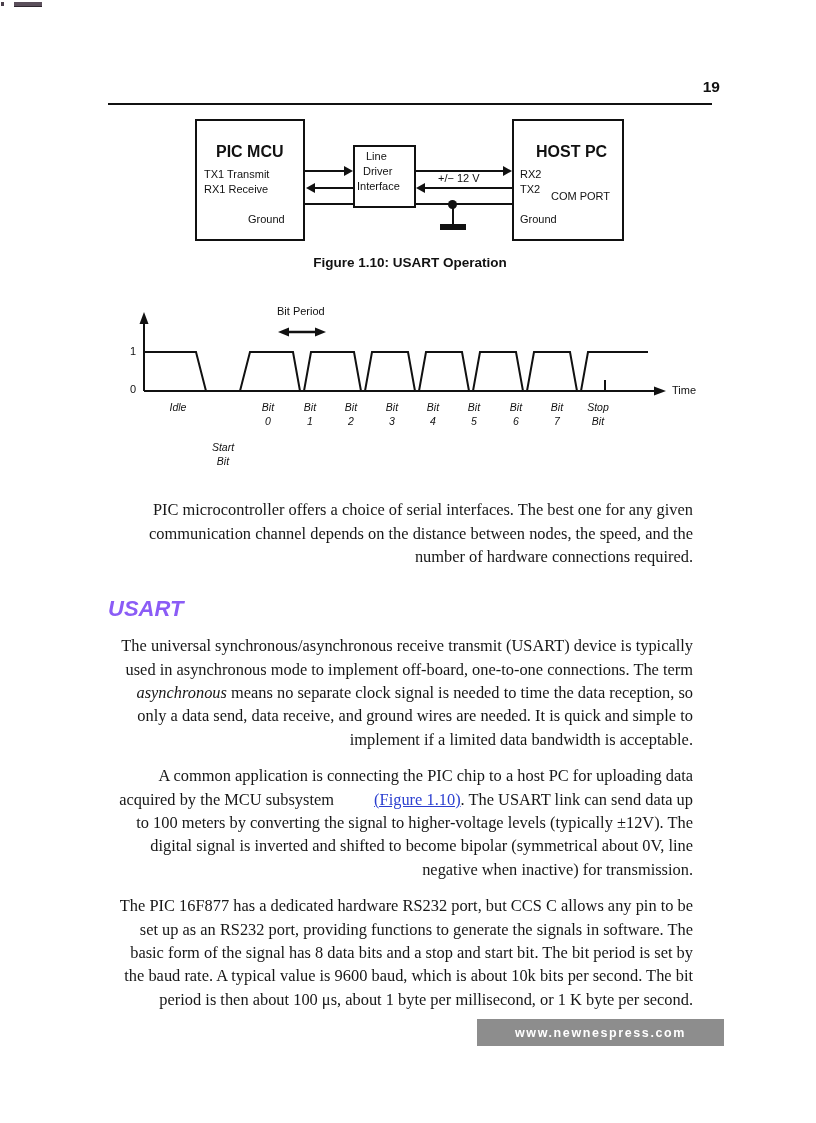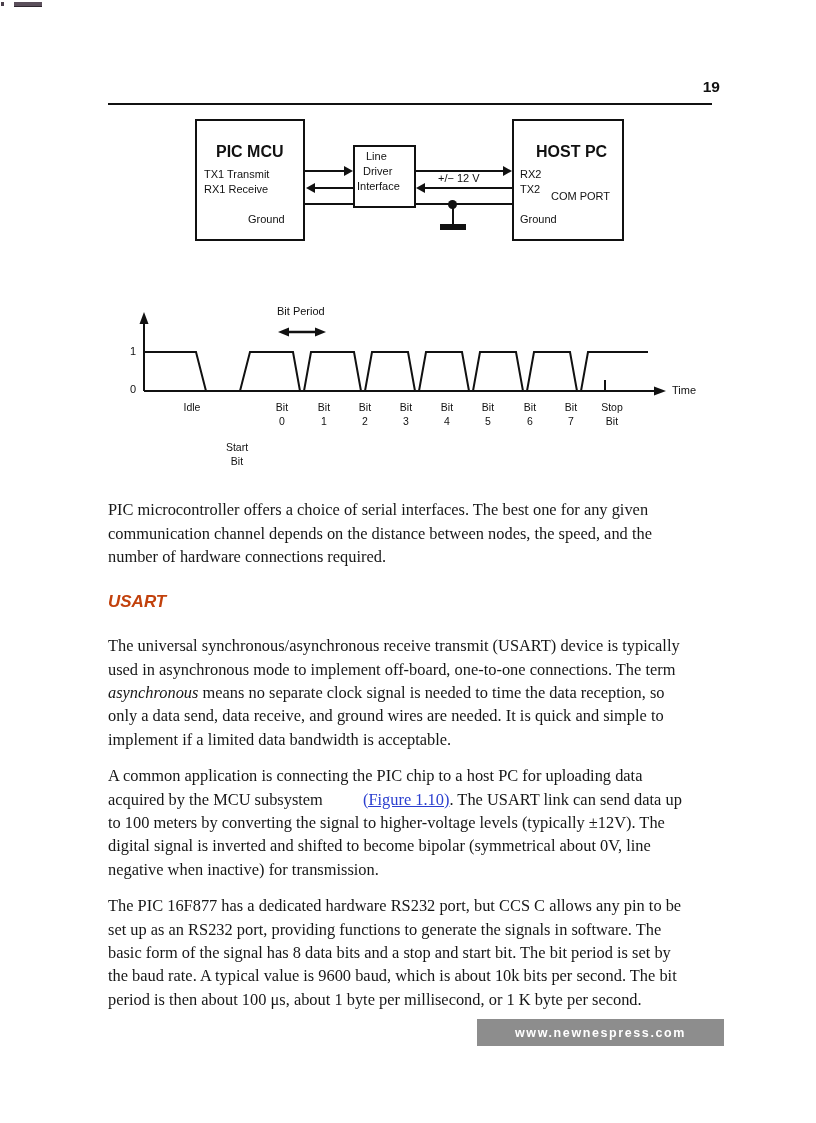--- a/index.html
+++ b/index.html
@@ -161,52 +161,53 @@
   }
   .bitperiod-label {
     position: absolute;
     font-family: "Liberation Sans", "DejaVu Sans", sans-serif;
     font-size: 11px;
     color: #111;
     white-space: nowrap;
   }
   .bitlabels {
     position: absolute;
-    left: 14px; top: 100px;
+    left: 0; top: 100px;
     width: 604px;
     height: 34px;
+    font-style: italic;
   }
   .bitlabel {
     position: absolute;
     text-align: center;
     font-family: "Liberation Sans", "DejaVu Sans", sans-serif;
     font-size: 10.5px;
     line-height: 14px;
     color: #111;
   }
   .bitlabel span { display: block; }
 
   
   .body-p {
     position: absolute;
     left: 108px;
     width: 585px;
     font-size: 16.4px;
     line-height: 23.3px;
-    text-align: left;
+    text-align: right;
     color: #171717;
   }
   .sec-head {
     position: absolute;
     left: 108px;
     font-family: "Liberation Sans", "DejaVu Sans", sans-serif;
     font-style: italic;
     font-weight: bold;
-    font-size: 17px;
-    color: #c2410c;
+    font-size: 22px;
+    color: #8b5cf6;
   }
   .lnk { color: #2b3fd0; margin-left: 36px; }
   em { font-style: italic; }
 
   
   .footer-band {
     position: absolute;
     left: 477px; top: 1019px;
     width: 247px; height: 27px;
     background: #8d8d8d;
@@ -274,20 +275,21 @@
 
     <div class="wire-h" style="left:308px; top:88px; width:96px;"></div>
 
     <div class="lbl" style="left:330px; top:57px;">+/− 12 V</div>
 
     <div class="gnd-dot" style="left:340px; top:85px;"></div>
     <div class="wire-v" style="left:344px; top:92px; height:17px;"></div>
     <div class="gnd-bar" style="left:332px; top:109px;"></div>
   </div>
 
+  <div class="caption cap110">Figure 1.10: USART Operation</div>
 
   <div class="fig111">
 
     <div class="bitperiod-label" style="left:169px; top:5px;">Bit Period</div>
 
     <svg width="604" height="100" viewBox="0 0 604 100">
 
       <line x1="36" y1="22" x2="36" y2="91" stroke="#111" stroke-width="2"></line>
       <polygon points="36,12 31.5,24 40.5,24" fill="#111"></polygon>
 

